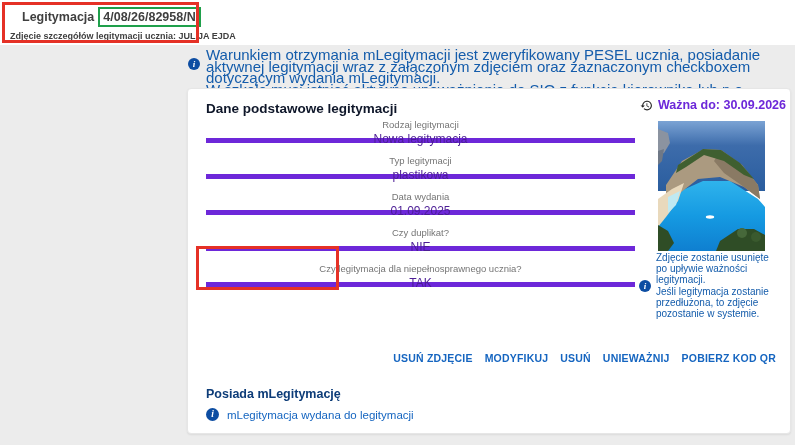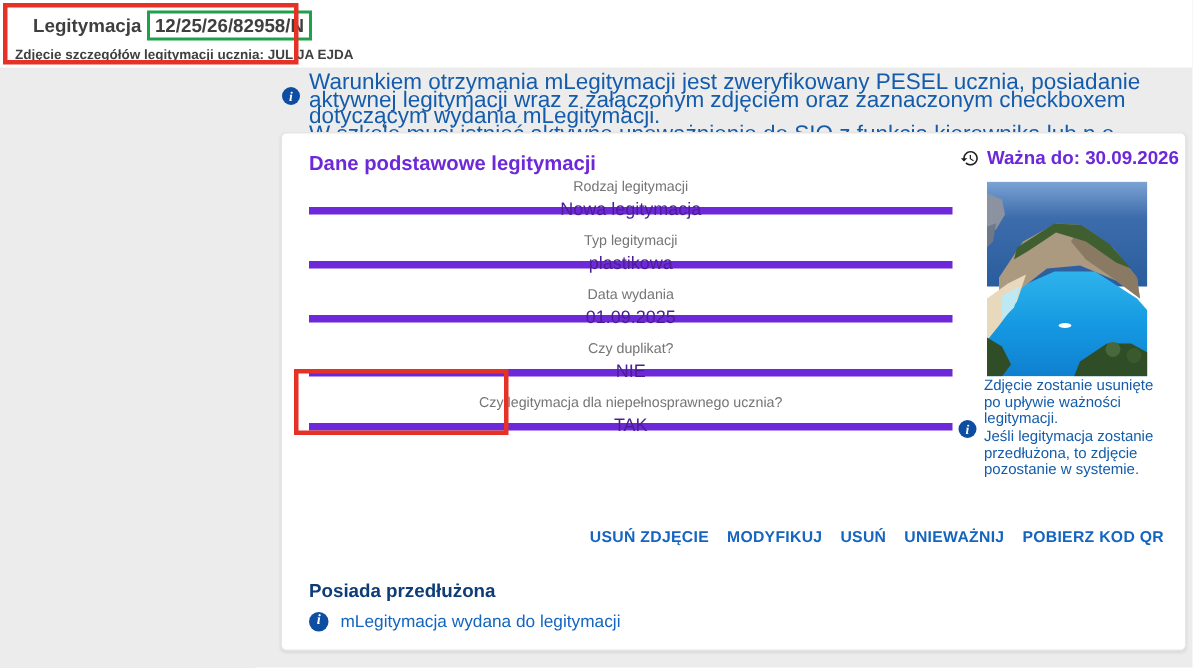--- a/index.html
+++ b/index.html
@@ -48,21 +48,21 @@
   .banner-text { font-size:15px; line-height:11.5px; color:#145cab; }
 
   
   .card {
     position:absolute; left:187px; top:88px; width:604px; height:346px;
     background:#ffffff; border:1px solid #e6e6e6; border-radius:4px;
     box-shadow:0 1px 2px rgba(0,0,0,0.08);
   }
   .card-title {
     position:absolute; left:18px; top:12px;
-    font-size:13.5px; font-weight:bold; color:#6d28d9;
+    font-size:13.5px; font-weight:bold; color:#0f172a;
   }
 
   .valid-until {
     position:absolute; right:4px; top:9px;
     display:flex; align-items:center; gap:5px;
     font-size:12.5px; font-weight:bold; color:#6d28d9;
   }
   .clock-icon { width:13px; height:13px; }
 
   
@@ -111,21 +111,21 @@
   .mleg-row .info-icon { width:13px; height:13px; line-height:13px; font-size:9.5px; }
   .mleg-status { font-size:11.5px; color:#1565c0; }
 </style>
 </head>
 <body>
 
 <div class="topbar">
   <div class="header-content">
     <div class="title-row">
       <span class="page-title">Legitymacja</span>
-      <span class="id-green">12/25/26/82958/N</span>
+      <span class="id-green">4/08/26/82958/N</span>
     </div>
     <div class="subtitle">Zdjęcie szczegółów legitymacji ucznia: JULIJA EJDA</div>
   </div>
 </div>
 <div class="annot-red-header"></div>
 
 <div class="banner">
   <span class="info-icon">i</span>
   <div class="banner-text">
     <div>Warunkiem otrzymania mLegitymacji jest zweryfikowany PESEL ucznia, posiadanie aktywnej legitymacji wraz z załączonym zdjęciem oraz zaznaczonym checkboxem</div>
@@ -211,19 +211,19 @@
   </div>
 
   <div class="actions">
     <button class="text-button">USUŃ ZDJĘCIE</button>
     <button class="text-button">MODYFIKUJ</button>
     <button class="text-button">USUŃ</button>
     <button class="text-button">UNIEWAŻNIJ</button>
     <button class="text-button">POBIERZ KOD QR</button>
   </div>
 
-  <div class="mleg-heading">Posiada przedłużona</div>
+  <div class="mleg-heading">Posiada mLegitymację</div>
   <div class="mleg-row">
     <span class="info-icon">i</span>
     <span class="mleg-status">mLegitymacja wydana do legitymacji</span>
   </div>
 
 </div>
 
 </body></html>

